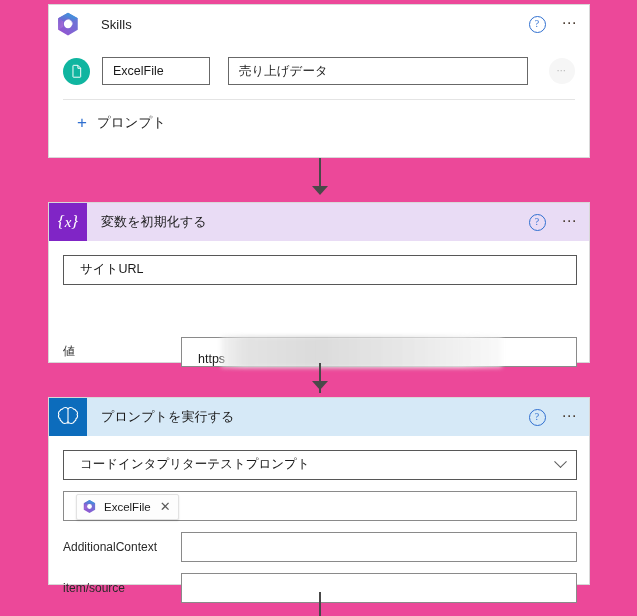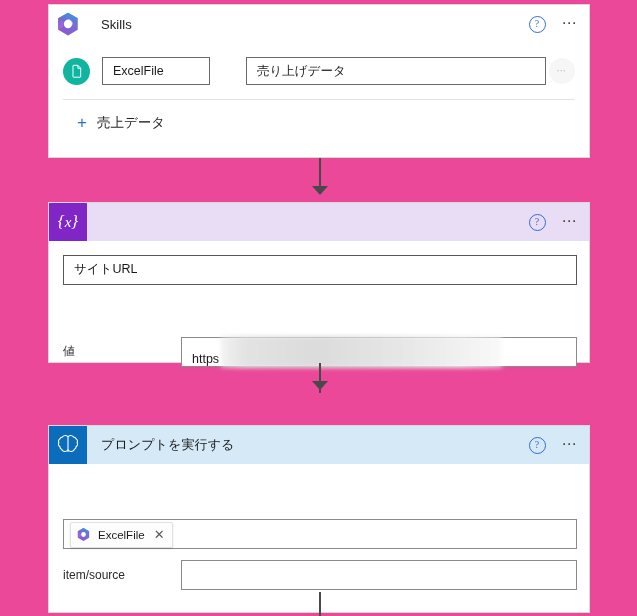--- a/index.html
+++ b/index.html
@@ -101,21 +101,21 @@
     height: 28px;
     box-sizing: border-box;
     display: flex;
     align-items: center;
     padding: 0 10px;
     font-size: 12.5px;
     color: #1b1b1b;
     position: relative;
   }
   .inp-key { width: 108px; margin-left: 12px; }
-  .inp-val { width: 300px; margin-left: 36px; }
+  .inp-val { width: 300px; margin-left: 18px; }
   .row-more {
     position: absolute;
     right: 14px;
     width: 26px; height: 26px;
     border-radius: 50%;
     background: #f6f6f6;
     display: flex; align-items: center; justify-content: center;
     color: #b9b9b9;
     font-size: 10px;
     letter-spacing: 1px;
@@ -159,21 +159,21 @@
   .req { color: #b4231d; margin-right: 1px; }
   .fctrl {
     flex: 1;
     margin-right: 12px;
     height: 30px;
     border: 1px solid #575757;
     background: #fff;
     box-sizing: border-box;
     display: flex;
     align-items: center;
-    padding: 0 10px;
+    padding: 0 16px;
     font-size: 12.5px;
     color: #191919;
     position: relative;
   }
   .fctrl.light-border { border-color: #8a8a8a; align-items: flex-end; }
   .chev {
     position: absolute;
     right: 11px;
     width: 8px; height: 8px;
     border-right: 1.4px solid #5c5c5c;
@@ -283,32 +283,33 @@
       <div class="inp inp-val">
         <span>売り上げデータ</span>
       </div>
       <div class="row-more">⋯</div>
     </div>
 
     <div class="divider"></div>
 
     <div class="add-row">
       <span class="plus">+</span>
-      <span class="add-label">売上データ</span>
+      <span class="add-label">プロンプト</span>
     </div>
   </div>
 
   <div class="conn" style="top:158px;height:36px;"></div>
   <div class="arrowhead" style="top:186px;"></div>
 
   <div class="card" style="top:202px;height:161px;">
     <div class="card-header lavender">
       <div class="hdr-icon purple">
         <span style="color:#fff;font-family:'Liberation Serif',serif;font-size:17px;font-style:italic;">{<span style="font-size:15px">x</span>}</span>
       </div>
+      <div class="hdr-title">変数を初期化する</div>
       <div class="hdr-actions">
         <div class="q-icon">?</div>
         <div class="dots">⋯</div>
       </div>
     </div>
 
     <div class="form">
       <div class="frow">
         <div class="fctrl">
           <span>サイトURL</span>
@@ -324,55 +325,65 @@
           <span>https</span>
           <span class="blur"></span>
         </div>
       </div>
     </div>
   </div>
 
   <div class="conn" style="top:363px;height:30px;"></div>
   <div class="arrowhead" style="top:381px;"></div>
 
-  <div class="card" style="top:397px;height:188px;margin-top:28px;">
+  <div class="card" style="top:397px;height:188px;">
     <div class="card-header skyblue">
       <div class="hdr-icon blue">
         <svg width="24" height="24" viewBox="0 0 28 28" aria-hidden="true">
           <path d="M14 4.2c-2.1-1.6-5-1.3-6.7.6-1.1.1-2.1.8-2.6 1.8-1.1.5-1.8 1.6-1.8 2.9 0 .6.2 1.2.5 1.7-.5.7-.7 1.6-.5 2.5.2 1 .8 1.8 1.7 2.2 0 1.3.7 2.5 1.9 3 .5 1.6 2 2.7 3.8 2.7 1.4 0 2.7-.7 3.4-1.8" fill="none" stroke="#ffffff" stroke-width="1.3" stroke-linecap="round" stroke-linejoin="round"></path>
           <path d="M14 4.2c2.1-1.6 5-1.3 6.7.6 1.1.1 2.1.8 2.6 1.8 1.1.5 1.8 1.6 1.8 2.9 0 .6-.2 1.2-.5 1.7.5.7.7 1.6.5 2.5-.2 1-.8 1.8-1.7 2.2 0 1.3-.7 2.5-1.9 3-.5 1.6-2 2.7-3.8 2.7-1.4 0-2.7-.7-3.4-1.8" fill="none" stroke="#ffffff" stroke-width="1.3" stroke-linecap="round" stroke-linejoin="round"></path>
           <line x1="14" y1="4.2" x2="14" y2="21.6" stroke="#ffffff" stroke-width="1.3" stroke-linecap="round"></line>
         </svg>
       </div>
       <div class="hdr-title">プロンプトを実行する</div>
       <div class="hdr-actions">
         <div class="q-icon">?</div>
         <div class="dots">⋯</div>
       </div>
     </div>
 
     <div class="form">
       <div class="frow">
+        <div class="fctrl">
+          <span>コードインタプリターテストプロンプト</span>
+          <span class="chev"></span>
+        </div>
       </div>
 
       <div class="frow">
         <div class="fctrl light-border">
           <span class="chip">
             <svg width="15" height="15" viewBox="0 0 32 32" aria-hidden="true">
               <path d="M16 2 L28 9 L28 23 L16 30 L4 23 L4 9 Z" fill="url(#c3)"></path>
               <path d="M16 2 L28 9 L22 12.5 L16 9 L10 12.5 L4 9 Z" fill="url(#c2)"></path>
               <path d="M4 9 L10 12.5 L10 19.5 L4 23 Z" fill="url(#c1)"></path>
               <circle cx="16" cy="16" r="5.1" fill="#ffffff"></circle>
             </svg>
             <span>ExcelFile</span>
             <span class="chip-x">✕</span>
           </span>
         </div>
       </div>
 
+      <div class="frow">
+        <div class="flabel"><span>AdditionalContext</span></div>
+        <div class="fctrl light-border">
+          <span></span>
+        </div>
+      </div>
 
       <div class="frow">
         <div class="flabel"><span>item/source</span></div>
         <div class="fctrl light-border">
           <span></span>
         </div>
       </div>
     </div>
   </div>
 

